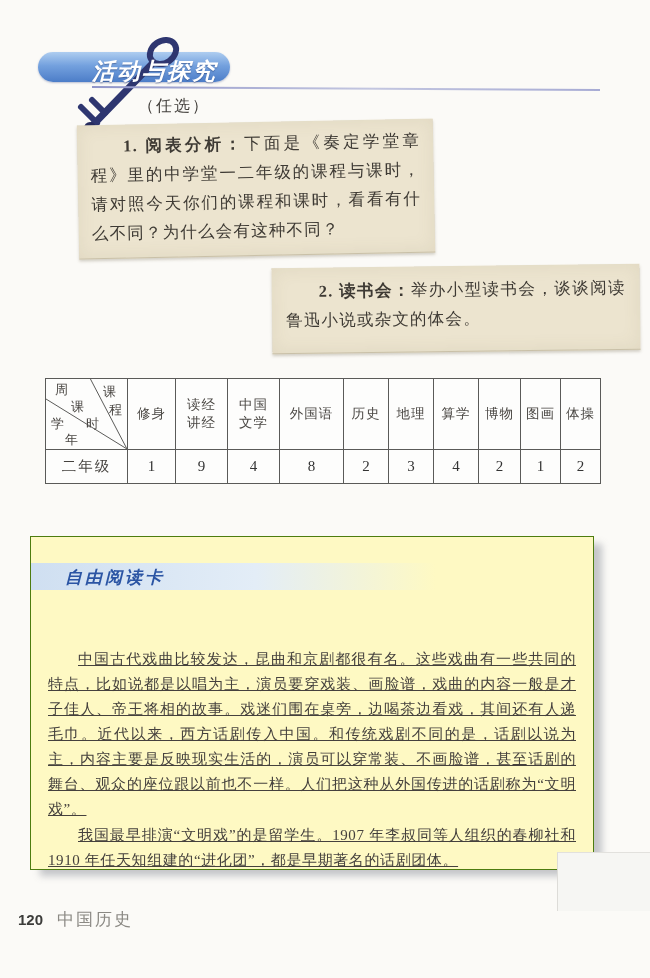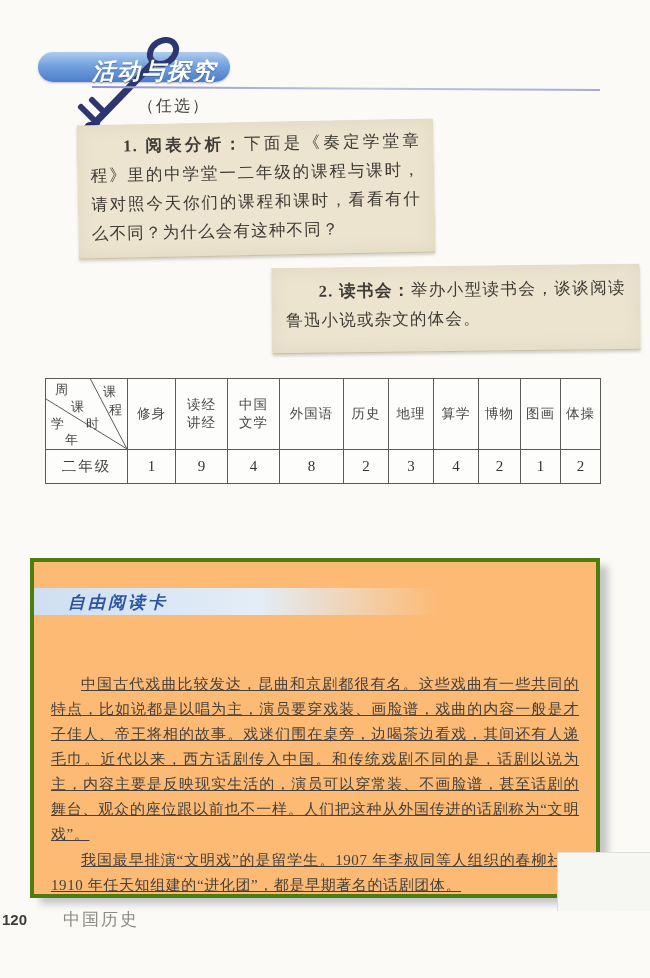--- a/index.html
+++ b/index.html
@@ -75,22 +75,22 @@
   .corner-mid .ch:nth-child(1){left:9px;top:4px;}
   .corner-mid .ch:nth-child(2){left:25px;top:21px;}
   .corner-mid .ch:nth-child(3){left:40px;top:38px;}
   .corner-tr .ch:nth-child(1){left:57px;top:6px;}
   .corner-tr .ch:nth-child(2){left:63px;top:24px;}
   .corner-bl .ch:nth-child(1){left:5px;top:38px;}
   .corner-bl .ch:nth-child(2){left:19px;top:54px;}
 
   
   .reading-card{
-    position:absolute;left:30px;top:558px;width:562px;height:332px;
-    background:#fdba74;border:4px solid #4d7c0f;
+    position:absolute;left:30px;top:536px;width:562px;height:332px;
+    background:#fef9c3;border:1px solid #4d7c0f;
     box-shadow:9px 7px 7px -1px rgba(95,100,115,.35);
   }
   .card-band{
     position:absolute;left:0;top:26px;width:100%;height:27px;
     background:linear-gradient(90deg,#cfdff1 0%,#e3edf7 40%,rgba(255,255,255,0) 72%);
   }
   .card-band-label{
     position:absolute;left:34px;top:3px;
     font-family:"Liberation Sans","DejaVu Sans",sans-serif;
     font-style:italic;font-weight:bold;font-size:17px;letter-spacing:3px;
@@ -107,21 +107,21 @@
     font-size:15px;line-height:25px;letter-spacing:.6px;color:#45413d;text-decoration:underline;
   }
   .card-body p + p{margin-top:1px;}
 
   .scan-artifact{
     position:absolute;right:0;top:852px;width:92px;height:58px;
     background:#f6f6f3;border-left:1px solid #dddcd8;border-top:1px solid #e2e1dd;
   }
 
   
-  .footer{position:absolute;left:2px;top:908px;display:flex;align-items:baseline;gap:36px;}
+  .footer{position:absolute;left:18px;top:908px;display:flex;align-items:baseline;gap:14px;}
   .page-number{font-family:"Liberation Sans","DejaVu Sans",sans-serif;font-weight:bold;font-size:15px;color:#3c3c3a;}
   .book-title{font-size:17px;letter-spacing:2px;color:#8b8984;}
 </style>
 </head>
 <body>
 
 <div class="page">
 
   <div class="banner">
     <svg class="key-icon" viewBox="0 0 130 130">

